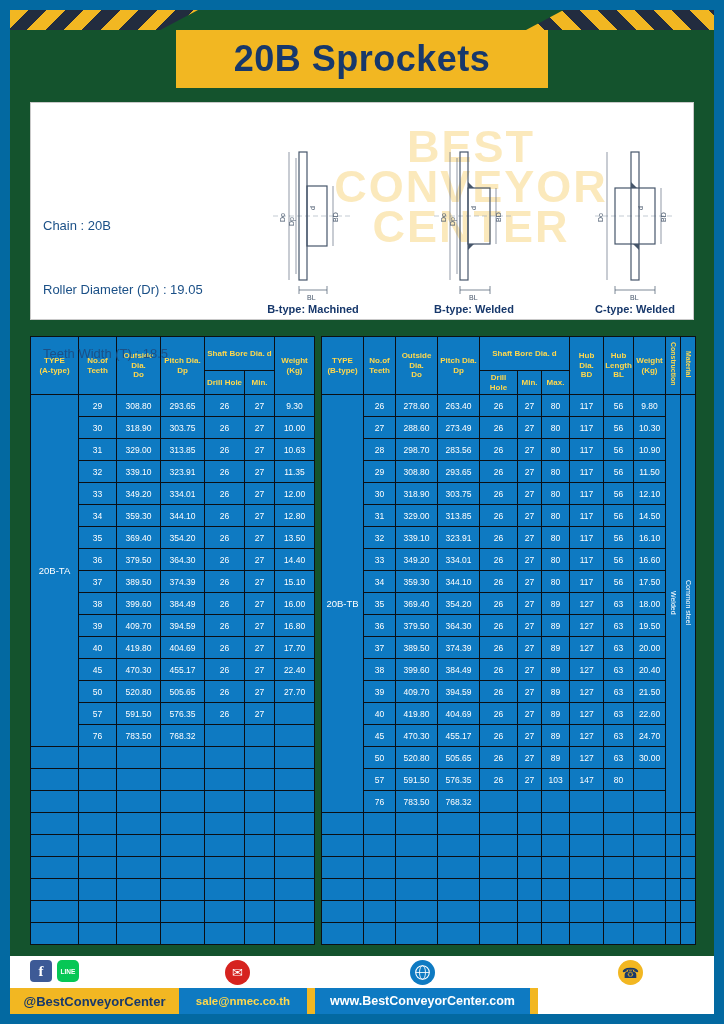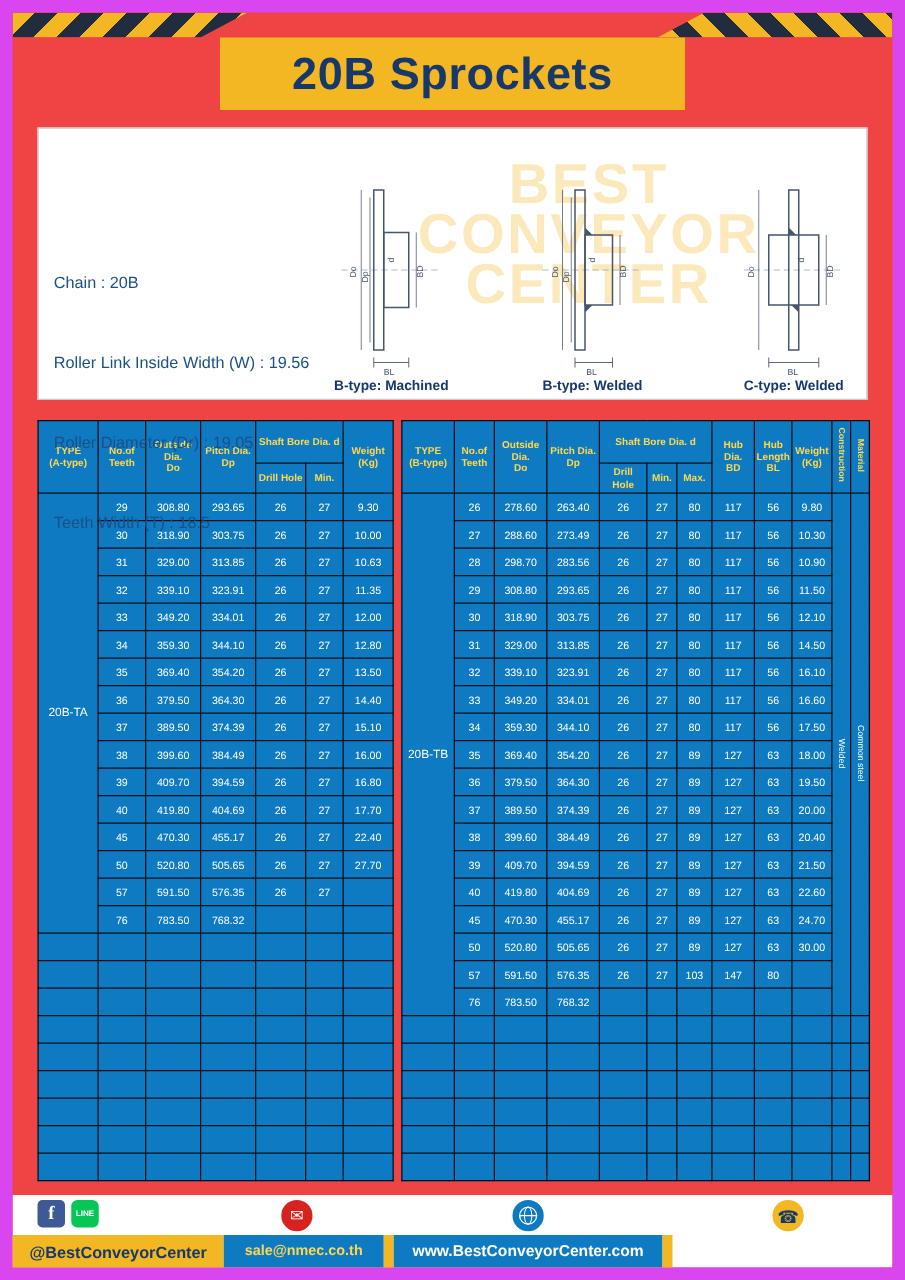--- a/index.html
+++ b/index.html
@@ -1,20 +1,20 @@
 <!DOCTYPE html>
 <html><head>
 <meta charset="utf-8">
 <style>
   * { margin:0; padding:0; box-sizing:border-box; }
   html,body { background:#e8e8e8; }
   body { font-family:"Liberation Sans", sans-serif; }
 
   .page { position:relative; width:724px; height:1024px; margin:0 auto;
-          background:#ef4444; border:10px solid #d946ef; overflow:hidden; }
+          background:#14532d; border:10px solid #0369a1; overflow:hidden; }
 
   
   .hazard { position:absolute; top:0; height:20px; width:188px; }
   .hazard-left  { left:0;  background:repeating-linear-gradient(135deg,#f2b722 0 13px,#222c3f 13px 26px);
                   clip-path:polygon(0 0,100% 0,80% 100%,0 100%); }
   .hazard-right { right:0; background:repeating-linear-gradient(45deg,#f2b722 0 13px,#222c3f 13px 26px);
                   clip-path:polygon(20% 0,100% 0,100% 100%,0 100%); }
 
   
   .title-banner { width:372px; height:58px; margin:20px auto 0; background:#f2b722;
@@ -85,21 +85,20 @@
     <h1>20B Sprockets</h1>
   </div>
 
   <div class="spec-box">
     <div class="watermark">BEST
 CONVEYOR
 CENTER</div>
 
     <ul class="specs">
       <li>Chain  :  20B</li>
-      <li>Roller Link Inside Width (W)  :  19.56</li>
       <li>Roller Diameter (Dr)  :  19.05</li>
       <li>Teeth Width (T)  :  18.5</li>
     </ul>
 
     <div class="figures">
 
 
       <div class="figure">
         <svg width="100" height="172" viewBox="0 0 100 172">
           <line x1="10" y1="86" x2="90" y2="86" stroke="#9aa7b5" stroke-width="0.6" stroke-dasharray="5 3"></line>

